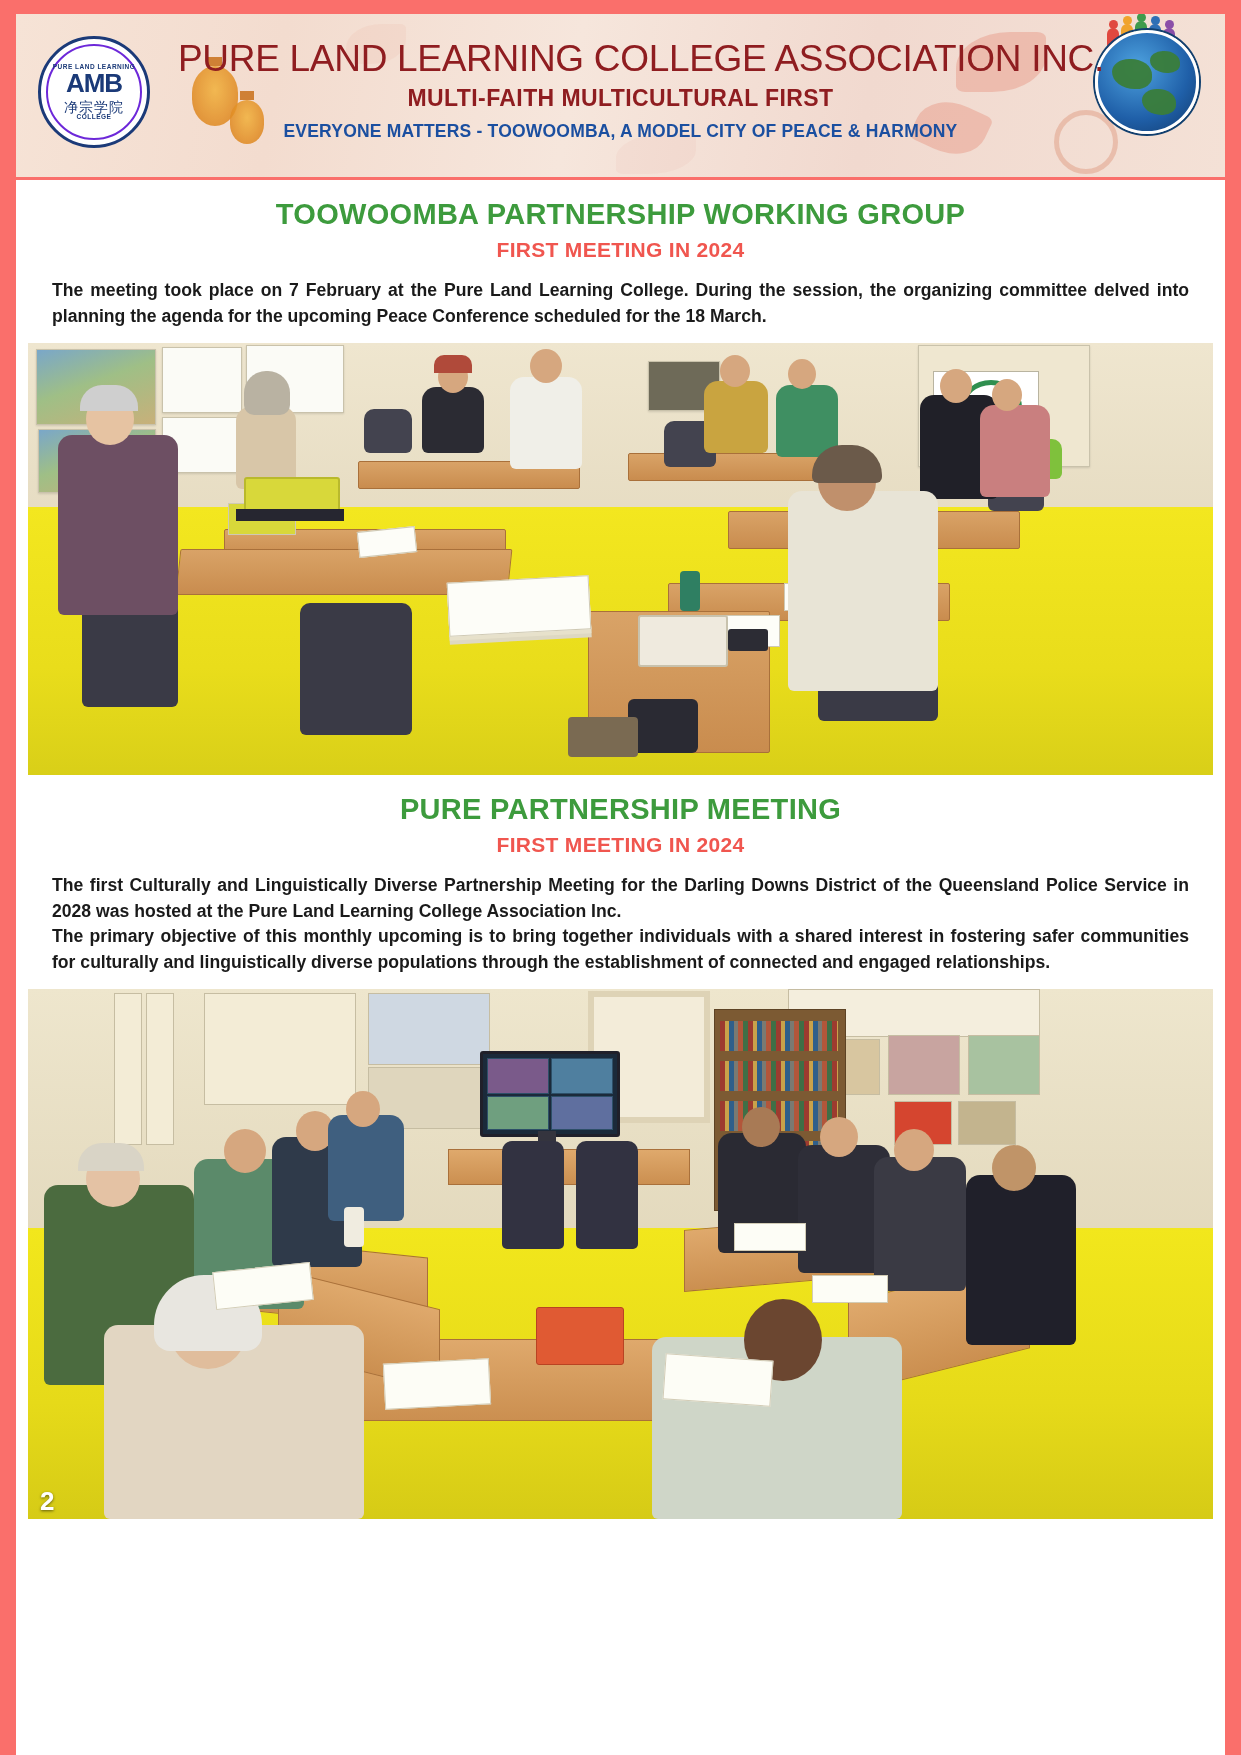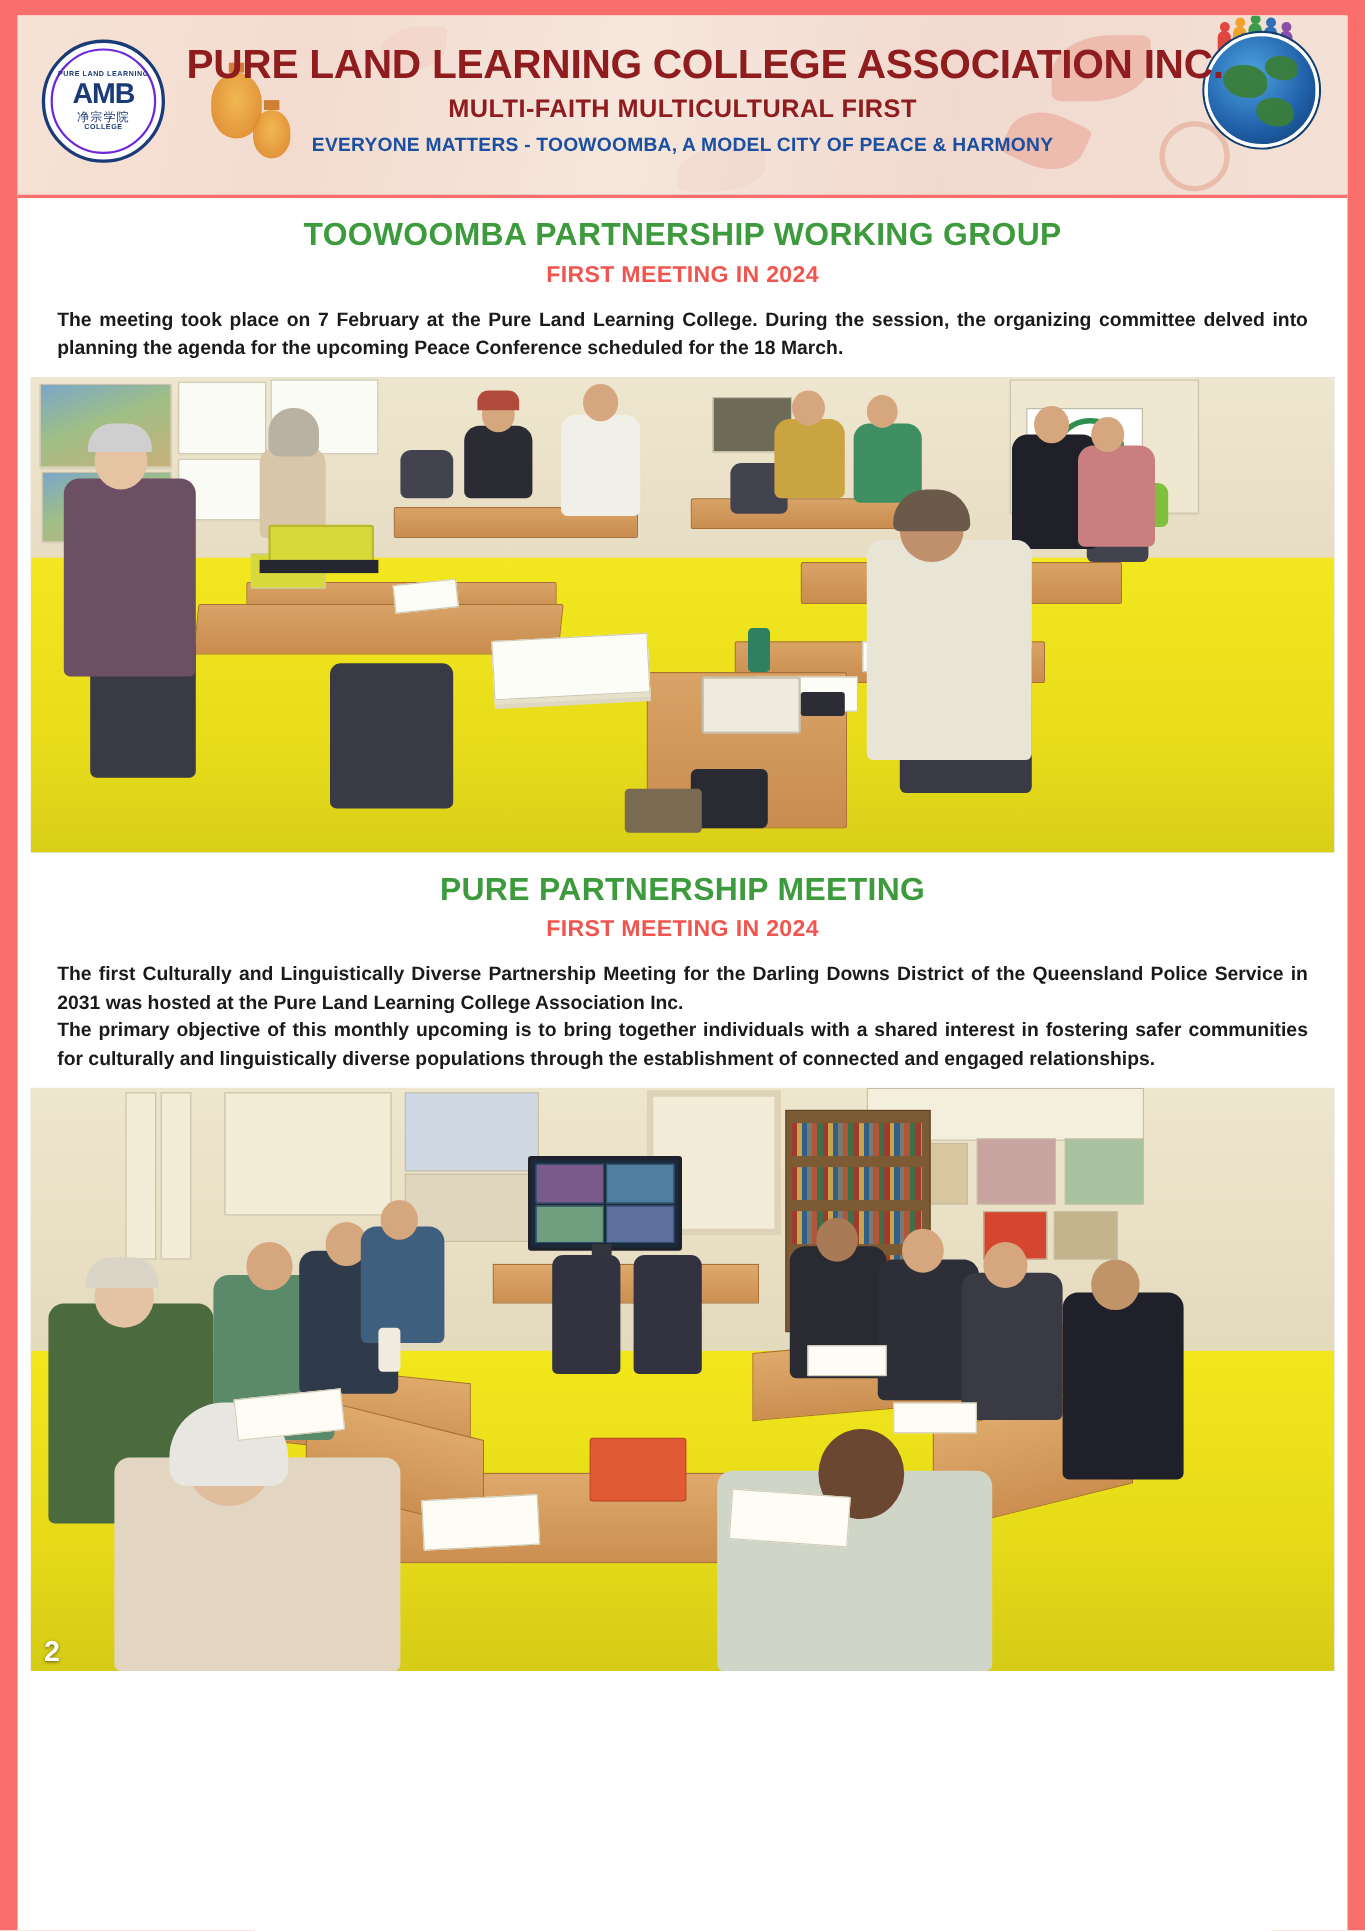--- a/index.html
+++ b/index.html
@@ -96,21 +96,21 @@
     letter-spacing: .5px;
     font-weight: bold;
     color: #1b3a78;
   }
   .mh-logo-left .sym {
     font-size: 26px;
     font-weight: bold;
     letter-spacing: -1px;
   }
   .mh-logo-left .cn {
-    font-size: 11px;
+    font-size: 14px;
     margin-top: 4px;
     letter-spacing: 1px;
   }
 
   .mh-logo-right {
     position: absolute;
     right: 26px;
     top: 16px;
     width: 104px;
     height: 104px;
@@ -150,21 +150,21 @@
     background: inherit;
   }
   .mh-title-block {
     position: absolute;
     left: 0; right: 0;
     top: 26px;
     text-align: center;
   }
   .mh-title {
     font-size: 37px;
-    font-weight: bold;
+    font-weight: normal;
     color: #8f1d20;
     letter-spacing: -0.3px;
     line-height: 1.05;
     white-space: nowrap;
     margin-left: 41px;
   }
   .mh-sub1 {
     font-size: 23px;
     font-weight: bold;
     color: #8f1d20;
@@ -487,21 +487,21 @@
         <div style="position:absolute; left:600px; top:356px; width:70px; height:54px; background:#2a2a33; border-radius:6px;"></div>
         <div style="position:absolute; left:540px; top:374px; width:70px; height:40px; background:#7a6a52; border-radius:4px;"></div>
       </div>
     </div>
 
     <div class="section-head">
       <div class="sec-title">PURE PARTNERSHIP MEETING</div>
       <div class="sec-subtitle">FIRST MEETING IN 2024</div>
     </div>
     <div class="body-text">
-      <p>The first Culturally and Linguistically Diverse Partnership Meeting for the Darling Downs District of the Queensland Police Service in 2031 was hosted at the Pure Land Learning College Association Inc.</p>
+      <p>The first Culturally and Linguistically Diverse Partnership Meeting for the Darling Downs District of the Queensland Police Service in 2028 was hosted at the Pure Land Learning College Association Inc.</p>
       <p>The primary objective of this monthly upcoming is to bring together individuals with a shared interest in fostering safer communities for culturally and linguistically diverse populations through the establishment of connected and engaged relationships.</p>
     </div>
 
     <div class="photo photo-2">
       <div class="room2">
         <div class="p2-wall"></div>
         <div class="p2-floor"></div>
 
         <div class="p2-hanging" style="left:86px; top:4px; width:26px; height:150px;"></div>
         <div class="p2-hanging" style="left:118px; top:4px; width:26px; height:150px;"></div>

